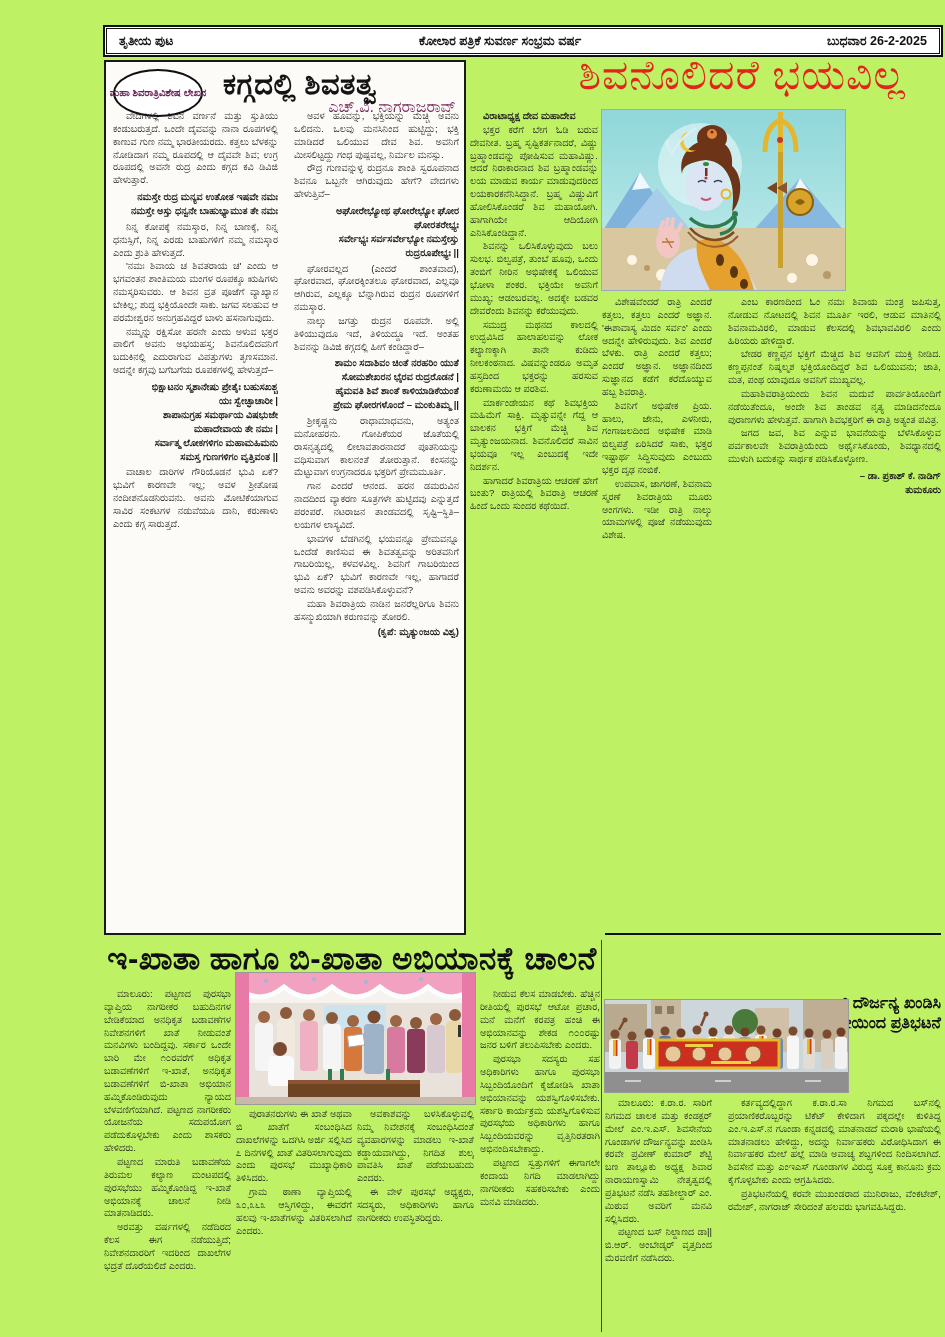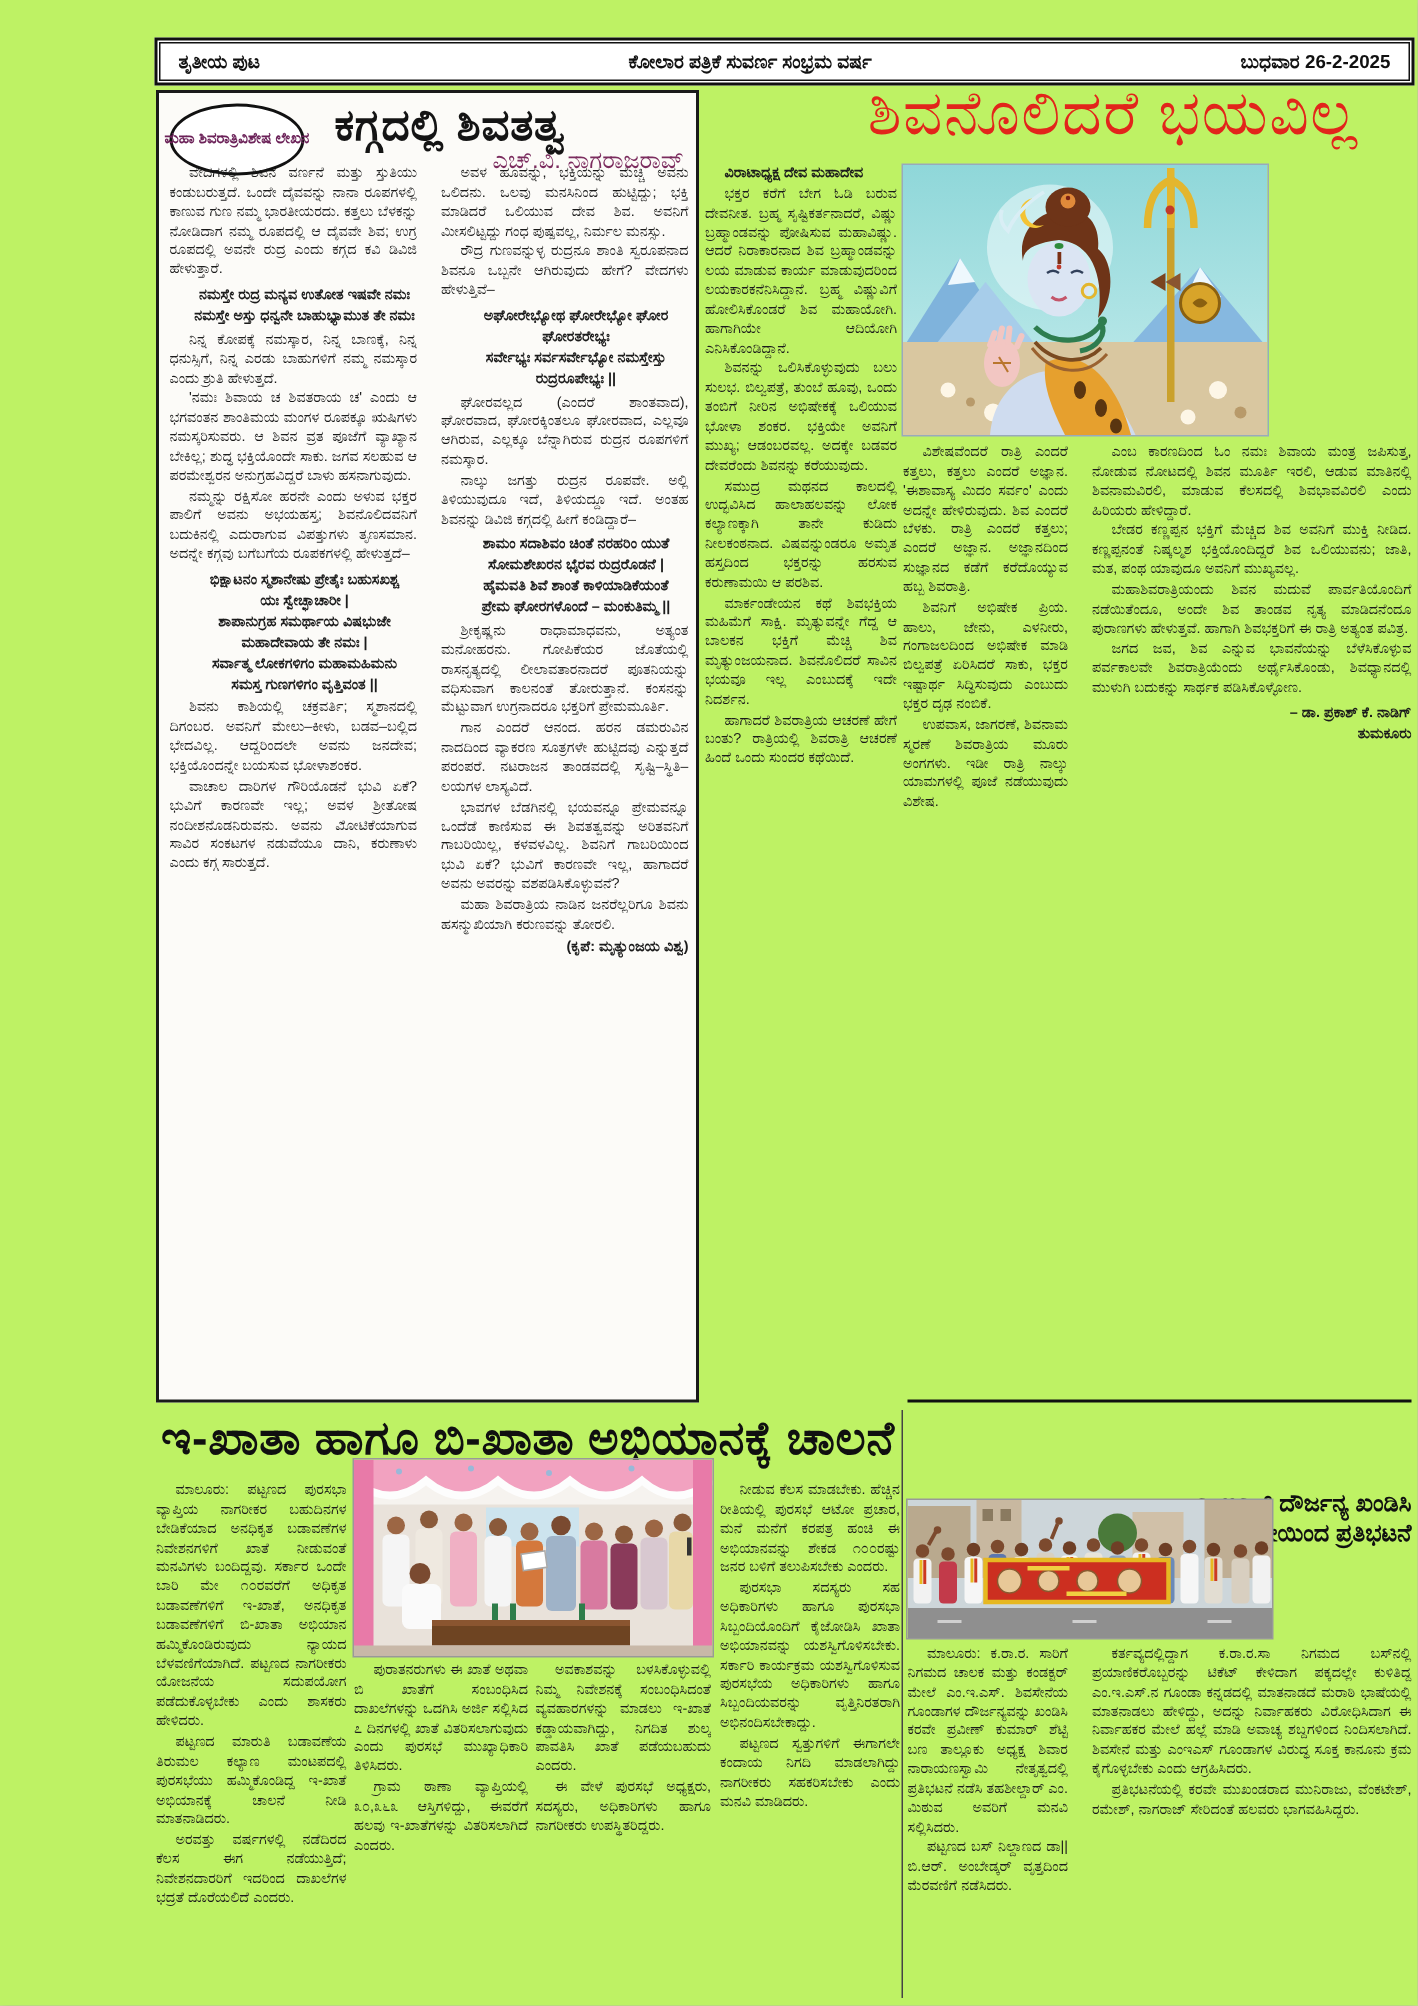--- a/index.html
+++ b/index.html
@@ -16,21 +16,21 @@
   .badge{position:absolute;left:7px;top:7px;width:86px;height:44px;border:2px solid #111;border-radius:50%;display:flex;flex-direction:row;align-items:center;justify-content:center;background:#fff}
   .badge span{font-size:10px;font-weight:700;color:#6b2158;line-height:1.25;white-space:nowrap}
   .la-title{position:absolute;left:96px;top:6px;width:196px;margin:0;text-align:center;font-size:29px;font-weight:800;color:#141414;letter-spacing:.5px}
   .la-byline{position:absolute;right:8px;top:36px;font-size:16px;font-weight:400;color:#7b2c5e;white-space:nowrap}
   .la-cols{position:absolute;left:7px;top:48px;width:346px;height:808px;display:flex;gap:16px}
   .la-cols .col{width:168px;height:100%}
 
   
   .col{text-align:justify;font-size:9.6px;line-height:1.34;color:#1b1b1b;overflow:hidden}
   .col p{margin:0 0 1px;text-indent:13px}
-  .col p.verse{white-space:pre-line;font-weight:700;text-indent:0;padding-left:15px;margin:3px 0;text-align:center;line-height:1.45}
+  .col p.verse{white-space:pre-line;font-weight:700;text-indent:0;padding-left:15px;margin:3px 0;text-align:right;line-height:1.45}
   .col p.credit{text-align:right;font-weight:700;text-indent:0;margin-top:2px}
   .col p.lead{font-weight:700;text-indent:13px;margin-bottom:1px}
   .col p.byline-end{text-align:right;font-weight:700;text-indent:0;margin-top:4px}
   .col p.place{text-align:right;font-weight:700;text-indent:0}
 
   
   .right-art{position:absolute;left:470px;top:56px;width:474px;height:879px}
   .ra-title{position:absolute;left:0;top:-4px;width:436px;margin:0;text-align:right;font-size:41px;font-weight:400;color:#e2251b;letter-spacing:1px}
   .ra-col1{position:absolute;left:0;top:54px;width:128px;height:822px}
   .shiva-img{position:absolute;left:132px;top:54px;width:243px;height:180px;outline:1px solid #9ab;overflow:hidden}
@@ -81,21 +81,20 @@
 ನಮಸ್ತೇ ಅಸ್ತು ಧನ್ವನೇ ಬಾಹುಭ್ಯಾಮುತ ತೇ ನಮಃ</p>
           <p class="blk">ನಿನ್ನ ಕೋಪಕ್ಕೆ ನಮಸ್ಕಾರ, ನಿನ್ನ ಬಾಣಕ್ಕೆ, ನಿನ್ನ ಧನುಸ್ಸಿಗೆ, ನಿನ್ನ ಎರಡು ಬಾಹುಗಳಿಗೆ ನಮ್ಮ ನಮಸ್ಕಾರ ಎಂದು ಶ್ರುತಿ ಹೇಳುತ್ತದೆ.</p>
           <p class="blk">'ನಮಃ ಶಿವಾಯ ಚ ಶಿವತರಾಯ ಚ' ಎಂದು ಆ ಭಗವಂತನ ಶಾಂತಿಮಯ ಮಂಗಳ ರೂಪಕ್ಕೂ ಋಷಿಗಳು ನಮಸ್ಕರಿಸುವರು. ಆ ಶಿವನ ವ್ರತ ಪೂಜೆಗೆ ವ್ಯಾಖ್ಯಾನ ಬೇಕಿಲ್ಲ; ಶುದ್ಧ ಭಕ್ತಿಯೊಂದೇ ಸಾಕು. ಜಗವ ಸಲಹುವ ಆ ಪರಮೇಶ್ವರನ ಅನುಗ್ರಹವಿದ್ದರೆ ಬಾಳು ಹಸನಾಗುವುದು.</p>
           <p class="blk">ನಮ್ಮನ್ನು ರಕ್ಷಿಸೋ ಹರನೇ ಎಂದು ಅಳುವ ಭಕ್ತರ ಪಾಲಿಗೆ ಅವನು ಅಭಯಹಸ್ತ; ಶಿವನೊಲಿದವನಿಗೆ ಬದುಕಿನಲ್ಲಿ ಎದುರಾಗುವ ವಿಪತ್ತುಗಳು ತೃಣಸಮಾನ. ಅದನ್ನೇ ಕಗ್ಗವು ಬಗೆಬಗೆಯ ರೂಪಕಗಳಲ್ಲಿ ಹೇಳುತ್ತದೆ–</p>
           <p class="blk verse">ಭಿಕ್ಷಾಟನಂ ಸ್ಮಶಾನೇಷು ಪ್ರೇತೈಃ ಬಹುಸಖಶ್ಚ
 ಯಃ ಸ್ವೇಚ್ಛಾಚಾರೀ |
 ಶಾಪಾನುಗ್ರಹ ಸಮರ್ಥಾಯ ವಿಷಭುಜೇ
 ಮಹಾದೇವಾಯ ತೇ ನಮಃ |
 ಸರ್ವಾತ್ಮ ಲೋಕಗಳಿಗಂ ಮಹಾಮಹಿಮನು
 ಸಮಸ್ತ ಗುಣಗಳಿಗಂ ವೃತ್ತಿವಂತ ||</p>
-          <p class="blk">ಶಿವನು ಕಾಶಿಯಲ್ಲಿ ಚಕ್ರವರ್ತಿ; ಸ್ಮಶಾನದಲ್ಲಿ ದಿಗಂಬರ. ಅವನಿಗೆ ಮೇಲು–ಕೀಳು, ಬಡವ–ಬಲ್ಲಿದ ಭೇದವಿಲ್ಲ. ಆದ್ದರಿಂದಲೇ ಅವನು ಜನದೇವ; ಭಕ್ತಿಯೊಂದನ್ನೇ ಬಯಸುವ ಭೋಳಾಶಂಕರ.</p>
           <p class="blk">ವಾಚಾಲ ದಾರಿಗಳ ಗೌರಿಯೊಡನೆ ಭುವಿ ಏಕೆ? ಭುವಿಗೆ ಕಾರಣವೇ ಇಲ್ಲ; ಅವಳ ಶ್ರೀತೋಷ ನಂದೀಶನೊಡನಿರುವನು. ಅವನು ವಿೋಟಿಕೆಯಾಗುವ ಸಾವಿರ ಸಂಕಟಗಳ ನಡುವೆಯೂ ದಾನಿ, ಕರುಣಾಳು ಎಂದು ಕಗ್ಗ ಸಾರುತ್ತದೆ.</p>
         </div>
       <div class="col">
 
       <p class="blk">ಅವಳ ಹೂವನ್ನು, ಭಕ್ತಿಯನ್ನು ಮೆಚ್ಚಿ ಅವನು ಒಲಿದನು. ಒಲವು ಮನಸಿನಿಂದ ಹುಟ್ಟಿದ್ದು; ಭಕ್ತಿ ಮಾಡಿದರೆ ಒಲಿಯುವ ದೇವ ಶಿವ. ಅವನಿಗೆ ಮೀಸಲಿಟ್ಟದ್ದು ಗಂಧ ಪುಷ್ಪವಲ್ಲ, ನಿರ್ಮಲ ಮನಸ್ಸು.</p>
           <p class="blk">ರೌದ್ರ ಗುಣವನ್ನುಳ್ಳ ರುದ್ರನೂ ಶಾಂತಿ ಸ್ವರೂಪನಾದ ಶಿವನೂ ಒಬ್ಬನೇ ಆಗಿರುವುದು ಹೇಗೆ? ವೇದಗಳು ಹೇಳುತ್ತಿವೆ–</p>
           <p class="blk verse">ಅಘೋರೇಭ್ಯೋಥ ಘೋರೇಭ್ಯೋ ಘೋರ ಘೋರತರೇಭ್ಯಃ
 ಸರ್ವೇಭ್ಯಃ ಸರ್ವಸರ್ವೇಭ್ಯೋ ನಮಸ್ತೇಸ್ತು ರುದ್ರರೂಪೇಭ್ಯಃ ||</p>
           <p class="blk">ಘೋರವಲ್ಲದ (ಎಂದರೆ ಶಾಂತವಾದ), ಘೋರವಾದ, ಘೋರಕ್ಕಿಂತಲೂ ಘೋರವಾದ, ಎಲ್ಲವೂ ಆಗಿರುವ, ಎಲ್ಲಕ್ಕೂ ಬೆನ್ನಾಗಿರುವ ರುದ್ರನ ರೂಪಗಳಿಗೆ ನಮಸ್ಕಾರ.</p>
           <p class="blk">ನಾಲ್ಕು ಜಗತ್ತು ರುದ್ರನ ರೂಪವೇ. ಅಲ್ಲಿ ತಿಳಿಯುವುದೂ ಇದೆ, ತಿಳಿಯದ್ದೂ ಇದೆ. ಅಂತಹ ಶಿವನನ್ನು ಡಿವಿಜಿ ಕಗ್ಗದಲ್ಲಿ ಹೀಗೆ ಕಂಡಿದ್ದಾರೆ–</p>

